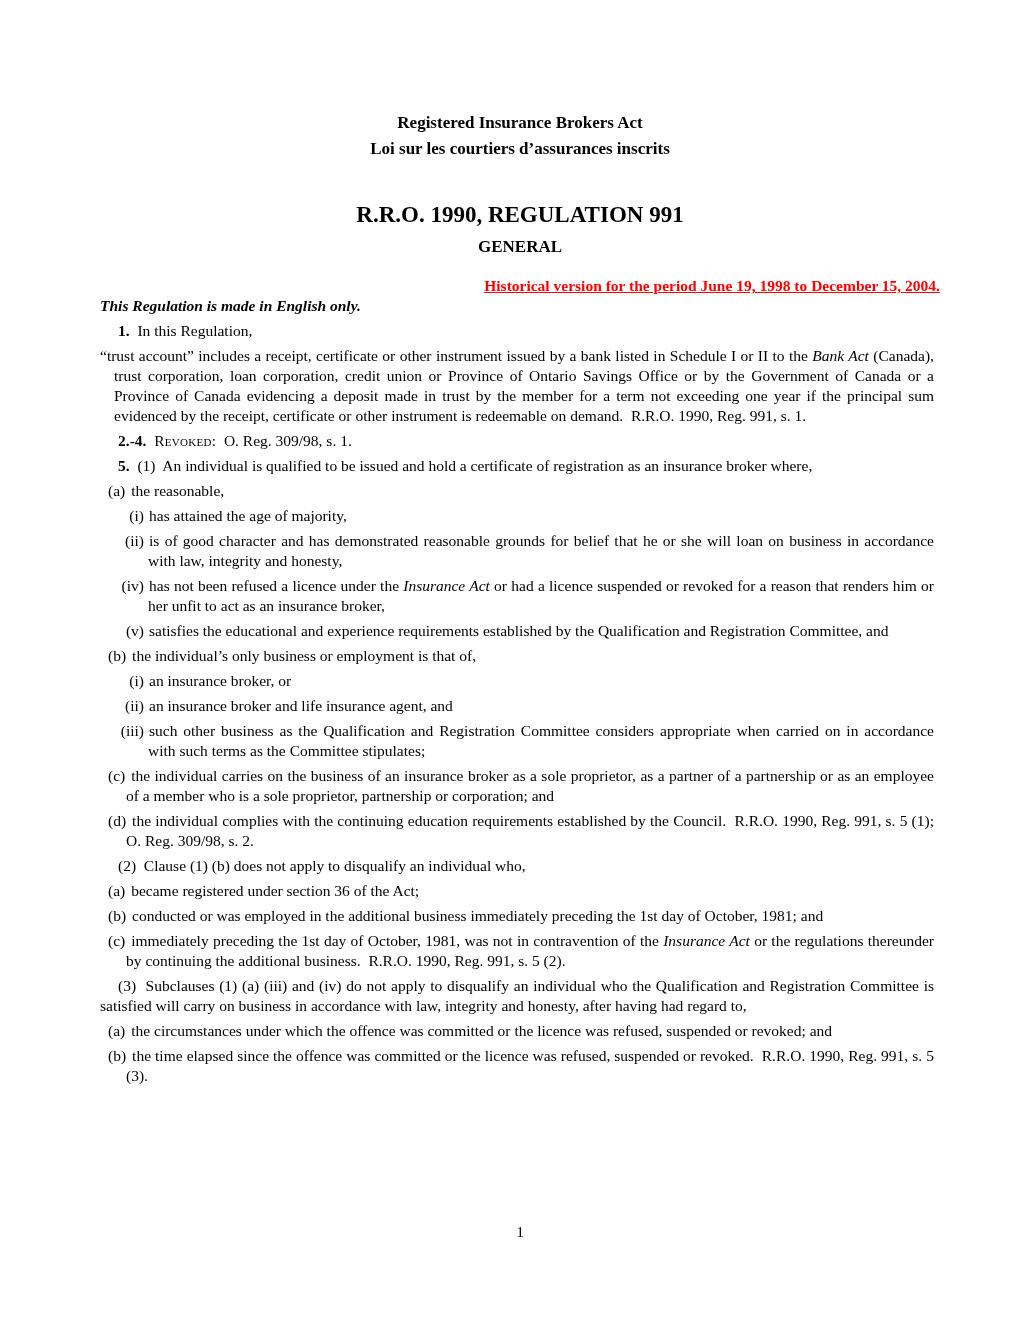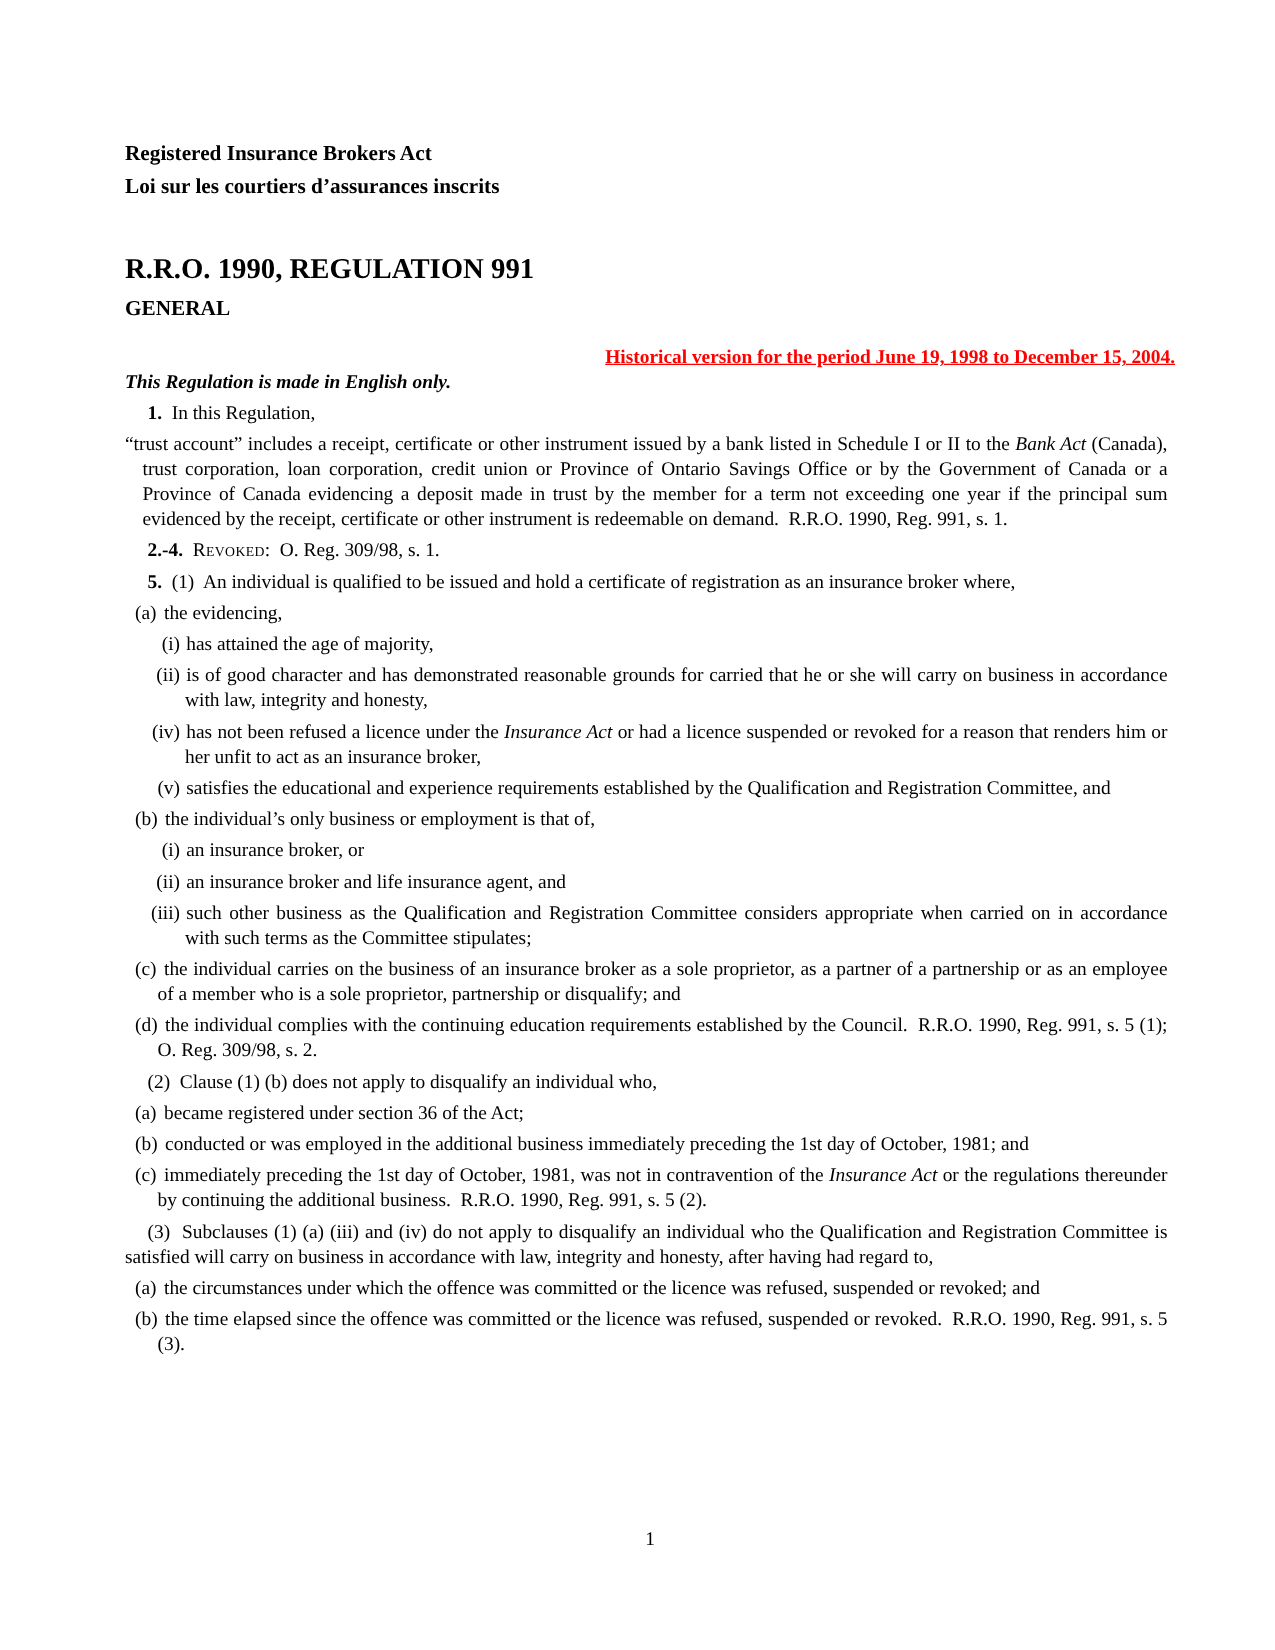--- a/index.html
+++ b/index.html
@@ -13,21 +13,21 @@
     line-height: 20px;
     color: #000000;
     overflow: hidden;
   }
   .content {
     position: absolute;
     left: 100px;
     width: 840px;
     top: 0;
   }
-  .center { text-align: left; }
+  .center { text-align: center; }
   .b  { font-weight: bold; }
   .i  { font-style: italic; }
   .title-block { padding-top: 110px; }
   .title-line { font-size: 17px; line-height: 26px; font-weight: bold; }
   .reg-heading { margin-top: 40px; font-size: 23px; line-height: 26px; font-weight: bold; }
   .amended { margin-top: 6px; font-size: 15.5px; line-height: 22px; font-style: italic; }
   .general-heading { margin-top: 6px; font-size: 17px; line-height: 26px; font-weight: bold; }
   .historical {
     margin-top: 16px;
     font-weight: bold;
@@ -85,29 +85,29 @@
 
     <div class="para sec-p">
       <span class="b">2.-4.&nbsp; </span><span class="smallcaps">Revoked</span><span>:&nbsp; O. Reg. 309/98, s. 1.</span>
     </div>
 
     <div class="para sec-p">
       <span class="b">5.&nbsp; </span><span>(1)&nbsp; An individual is qualified to be issued and hold a certificate of registration as an insurance broker where,</span>
     </div>
 
     <div class="para cl">
-      <span class="lbl">(a)</span><span>the evidencing,</span>
+      <span class="lbl">(a)</span><span>the reasonable,</span>
     </div>
 
     <div class="para sub">
       <span class="lbl">(i)</span><span>has attained the age of majority,</span>
     </div>
 
     <div class="para sub">
-      <span class="lbl">(ii)</span><span>is of good character and has demonstrated reasonable grounds for carried that he or she will carry on business in accordance with law, integrity and honesty,</span>
+      <span class="lbl">(ii)</span><span>is of good character and has demonstrated reasonable grounds for belief that he or she will loan on business in accordance with law, integrity and honesty,</span>
     </div>
 
 
     <div class="para sub">
       <span class="lbl">(iv)</span><span>has not been refused a licence under the </span><span class="i">Insurance Act</span><span> or had a licence suspended or revoked for a reason that renders him or her unfit to act as an insurance broker,</span>
     </div>
 
     <div class="para sub">
       <span class="lbl">(v)</span><span>satisfies the educational and experience requirements established by the Qualification and Registration Committee, and</span>
     </div>
@@ -123,21 +123,21 @@
 
     <div class="para sub">
       <span class="lbl">(ii)</span><span>an insurance broker and life insurance agent, and</span>
     </div>
 
     <div class="para sub">
       <span class="lbl">(iii)</span><span>such other business as the Qualification and Registration Committee considers appropriate when carried on in accordance with such terms as the Committee stipulates;</span>
     </div>
 
     <div class="para cl">
-      <span class="lbl">(c)</span><span>the individual carries on the business of an insurance broker as a sole proprietor, as a partner of a partnership or as an employee of a member who is a sole proprietor, partnership or disqualify; and</span>
+      <span class="lbl">(c)</span><span>the individual carries on the business of an insurance broker as a sole proprietor, as a partner of a partnership or as an employee of a member who is a sole proprietor, partnership or corporation; and</span>
     </div>
 
     <div class="para cl">
       <span class="lbl">(d)</span><span>the individual complies with the continuing education requirements established by the Council.&nbsp; R.R.O. 1990, Reg. 991, s. 5 (1); O. Reg. 309/98, s. 2.</span>
     </div>
 
     <div class="para sec-p">
       <span>(2)&nbsp; Clause (1) (b) does not apply to disqualify an individual who,</span>
     </div>
 

